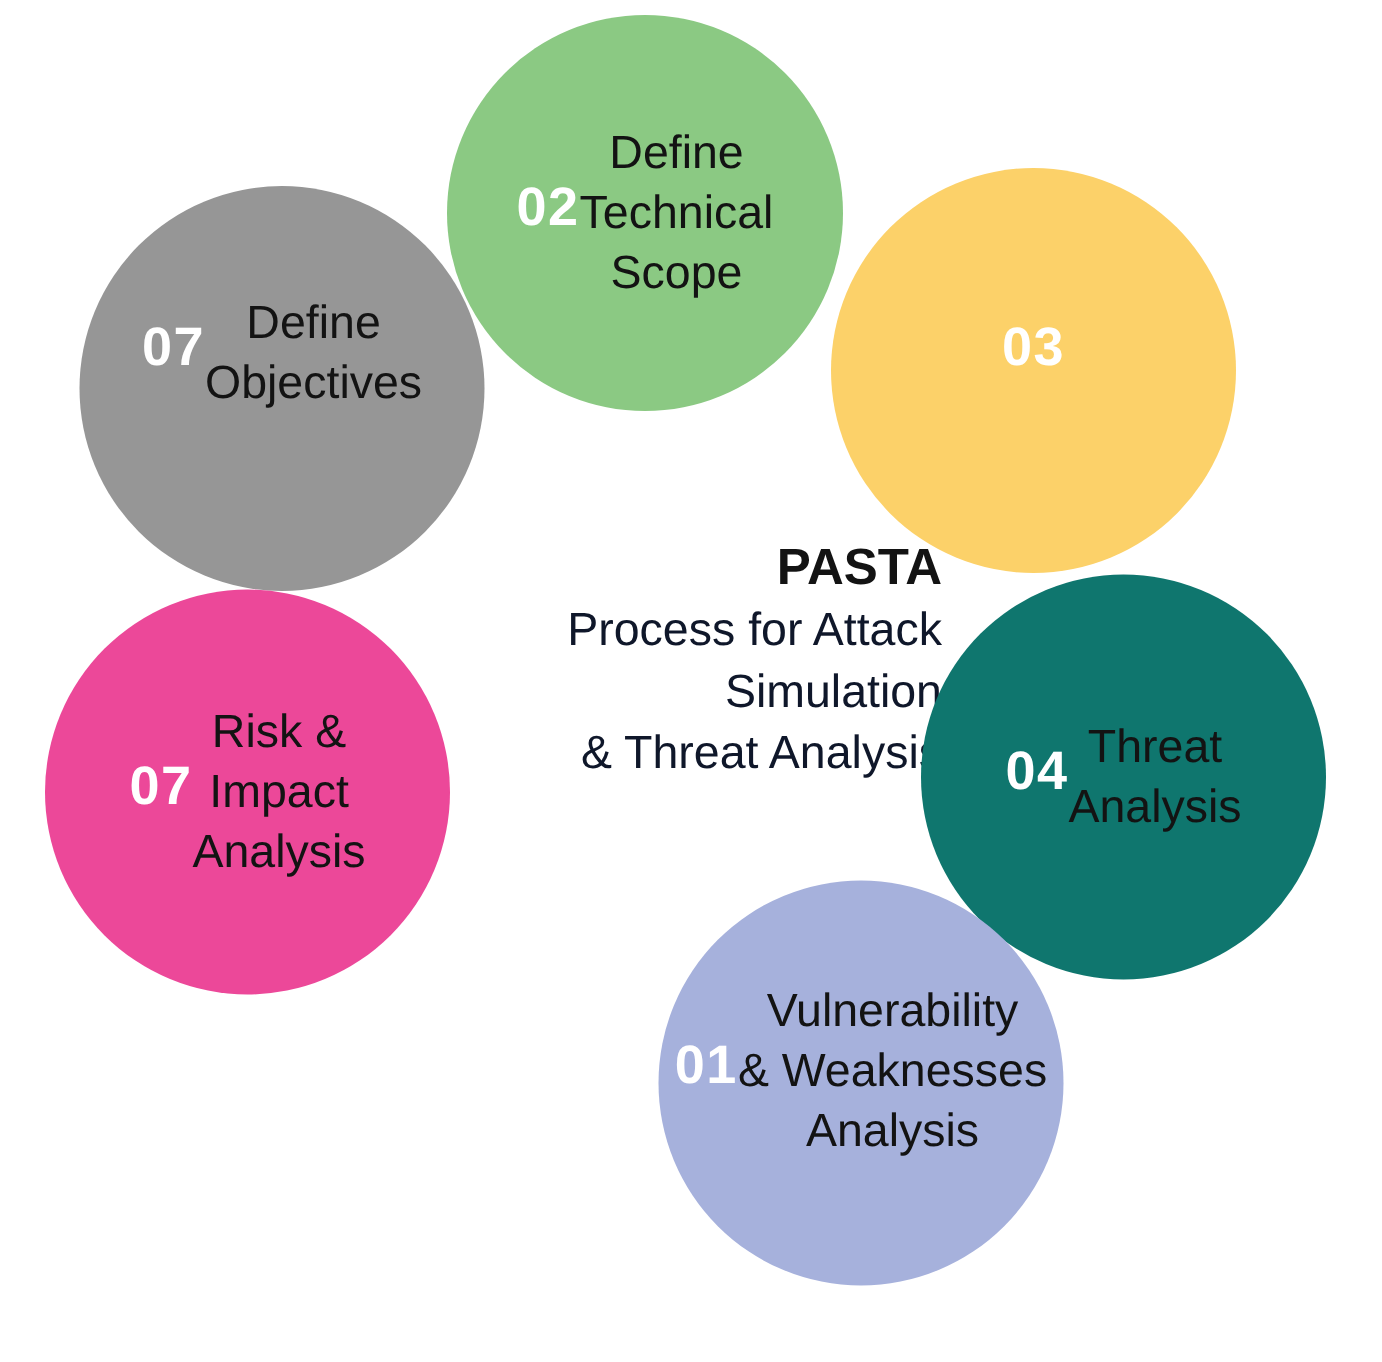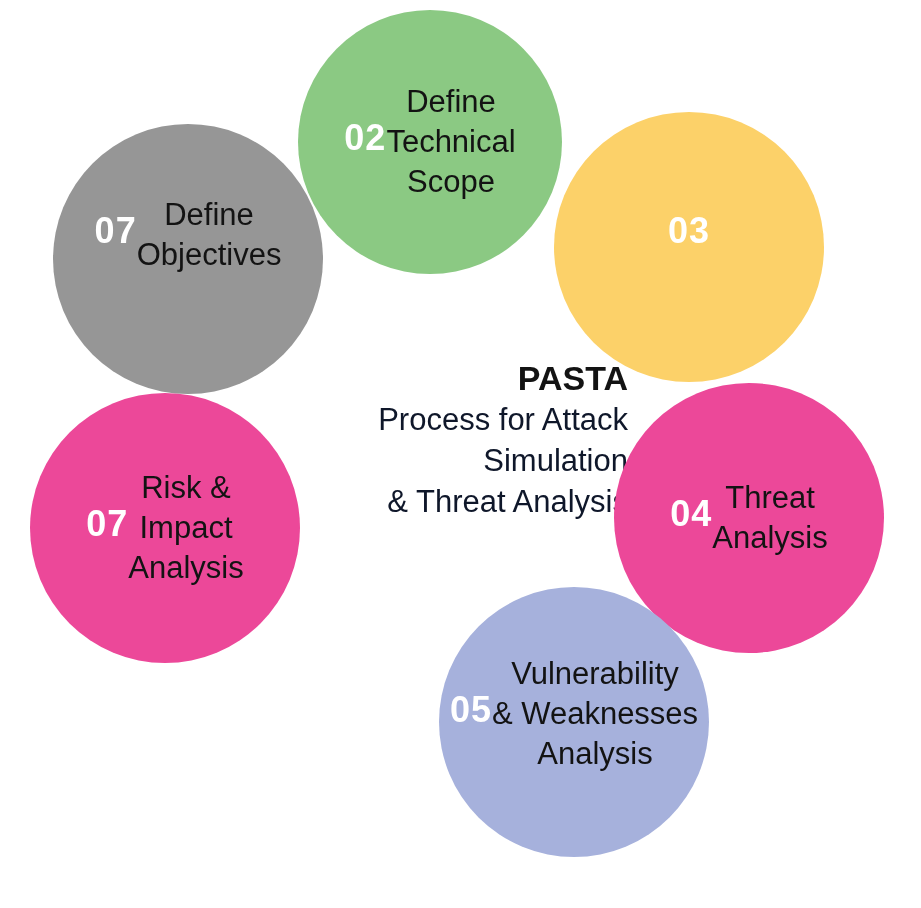--- a/index.html
+++ b/index.html
@@ -104,31 +104,31 @@
 Scope</div>
     </div>
   </div>
 
   <div class="circle c3" style="background-color: rgb(252, 209, 105);">
     <div class="inner">
       <div class="step-number">03</div>
     </div>
   </div>
 
-  <div class="circle c4" style="background-color: #ec4899; justify-content: center;">
+  <div class="circle c4" style="background-color: #0f766e; justify-content: center;">
     <div class="inner">
       <div class="step-number">04</div>
       <div class="step-label">Threat
 Analysis</div>
     </div>
   </div>
 
   <div class="circle c5" style="background-color: rgb(166, 177, 220);">
     <div class="inner">
-      <div class="step-number">05</div>
+      <div class="step-number">01</div>
       <div class="step-label">Vulnerability
 &amp; Weaknesses
 Analysis</div>
     </div>
   </div>
 
 
   <div class="circle c7" style="background-color: #ec4899;">
     <div class="inner">
       <div class="step-number">07</div>

